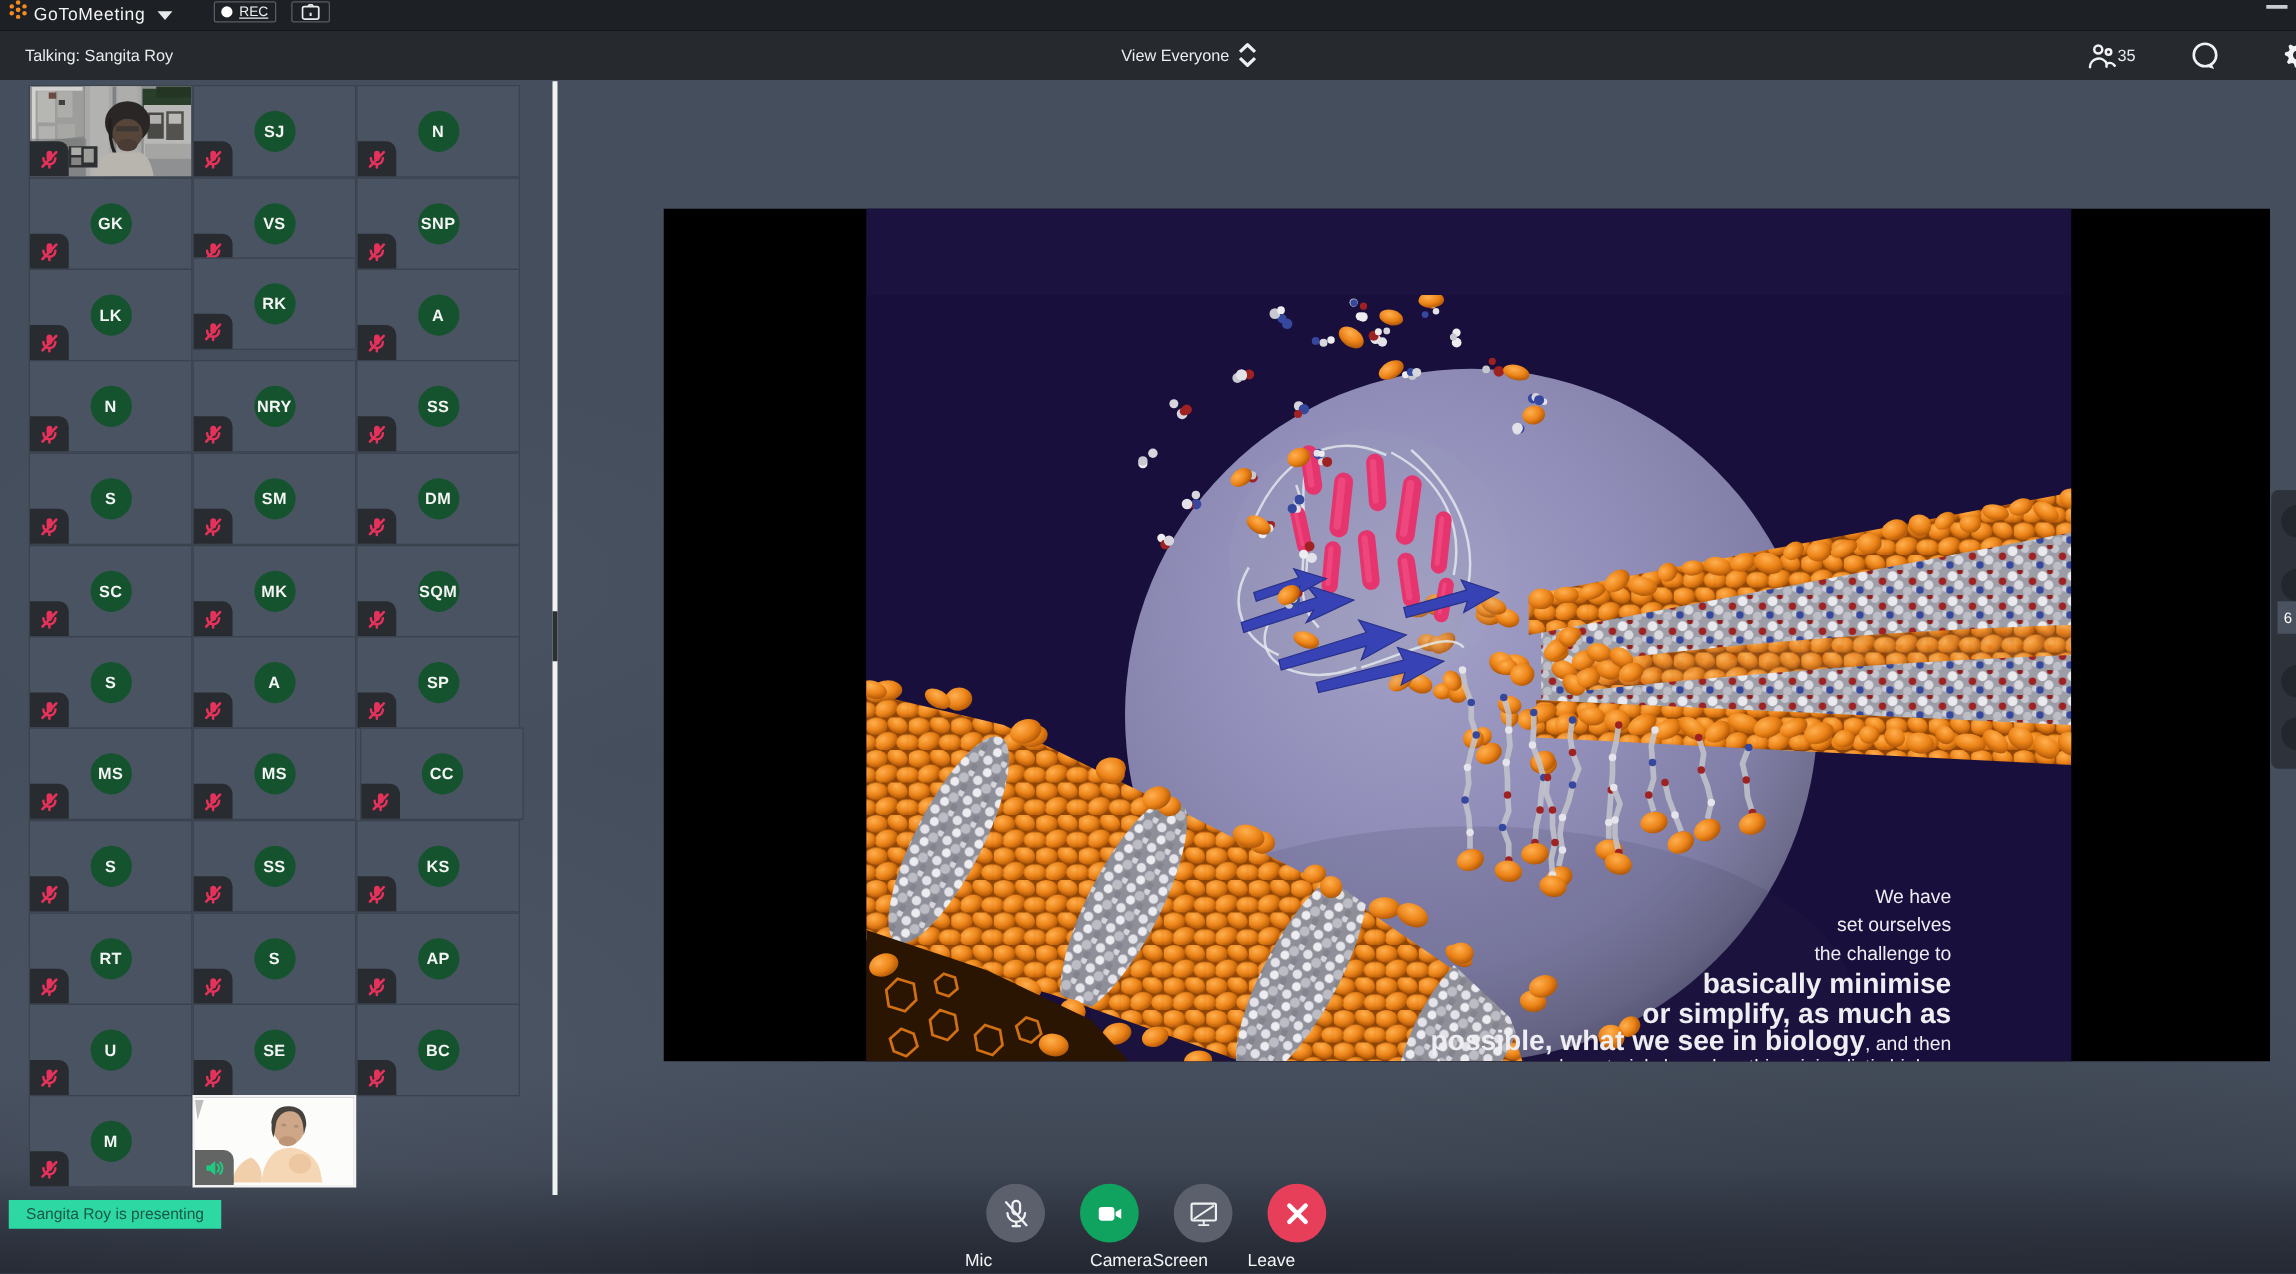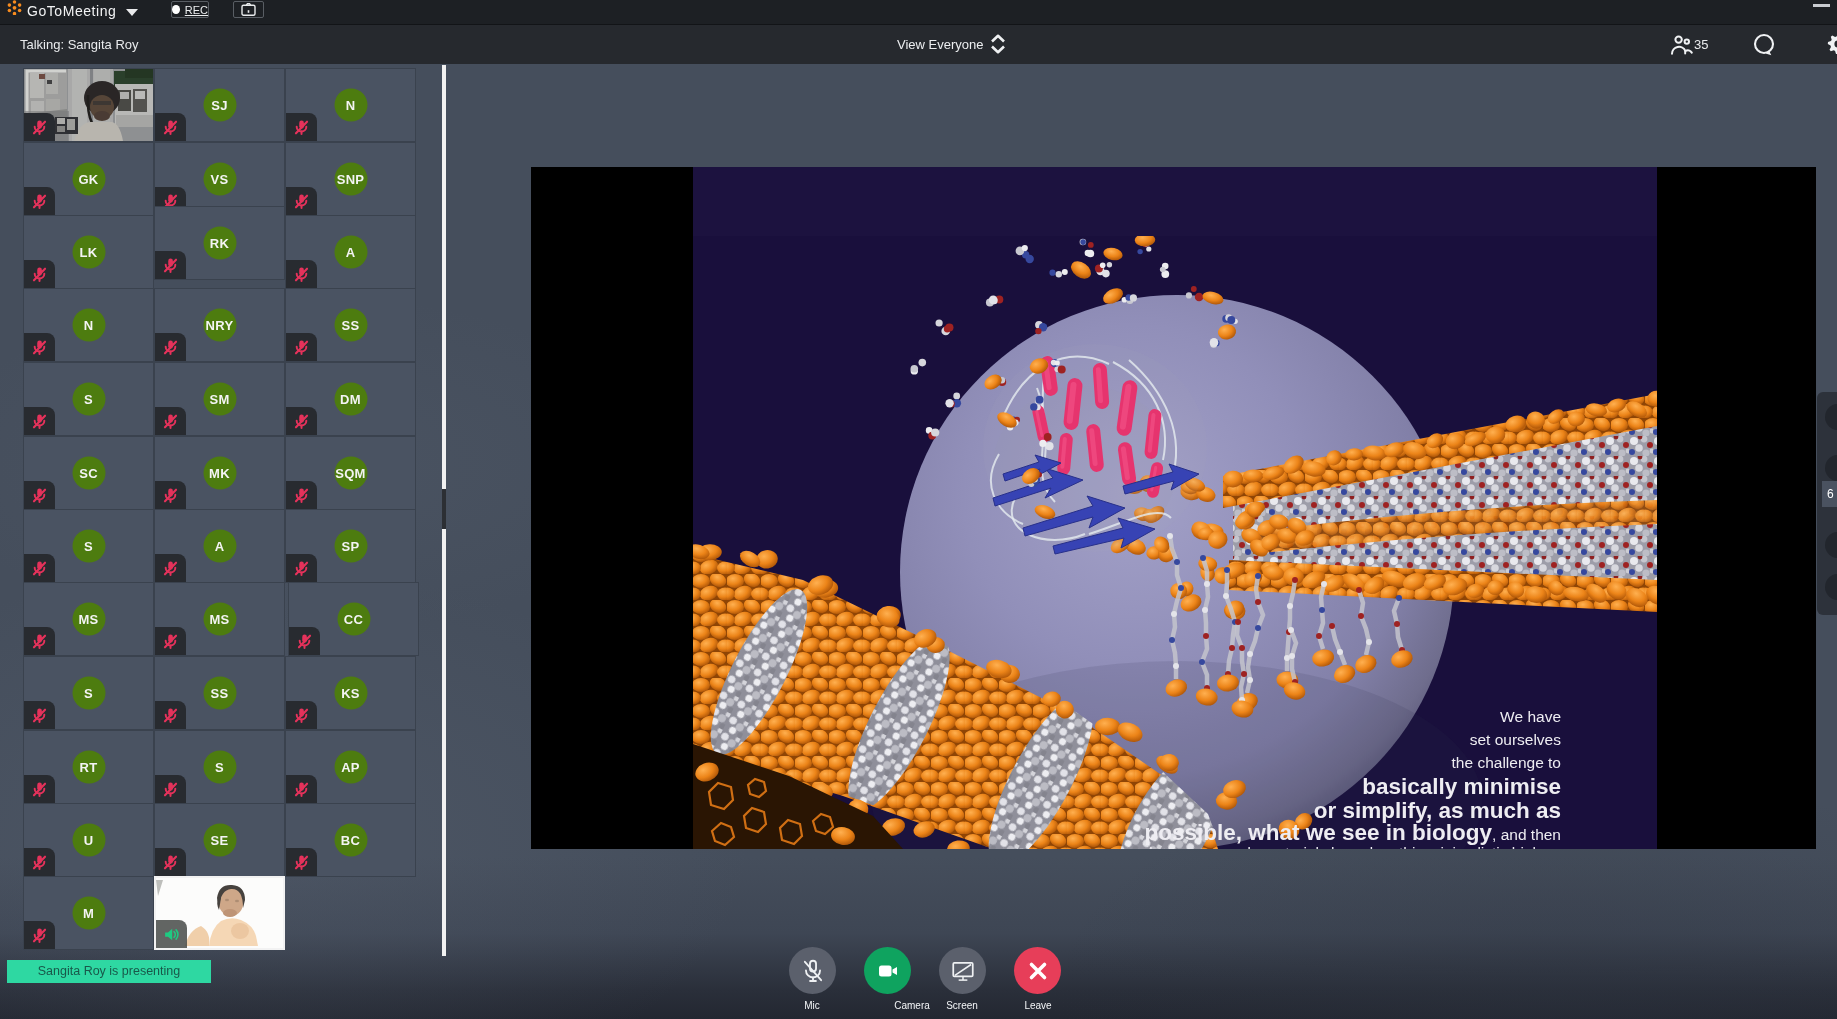--- a/index.html
+++ b/index.html
@@ -4,59 +4,59 @@
 <style>
 html,body{margin:0;padding:0;}
 body{width:1837px;height:1019px;overflow:hidden;position:relative;background:#434c5a;font-family:"Liberation Sans",sans-serif;}
 .abs{position:absolute;}
 
 #topbar{left:0;top:0;width:1837px;height:25px;background:#1d2024;border-bottom:1px solid #121417;box-sizing:border-box;}
 #logo-text{left:27px;top:3px;font-size:14px;color:#f2f3f4;letter-spacing:.55px;}
 #logo-text b{font-weight:400;}
 #caret{left:126px;top:9px;width:0;height:0;border-left:6px solid transparent;border-right:6px solid transparent;border-top:7px solid #e9eaec;}
 .tbtn{top:1px;height:17px;border:1px solid #595e64;border-radius:2px;box-sizing:border-box;display:flex;align-items:center;justify-content:center;}
-#recbtn{left:171px;width:38px;color:#eceeef;font-size:11px;text-decoration:underline;}
+#recbtn{left:171px;width:50px;color:#eceeef;font-size:11px;text-decoration:underline;}
 #recbtn .dot{width:9px;height:9px;border-radius:50%;background:#fff;margin-right:5px;}
 #cambtn{left:233px;width:31px;}
 #minim{left:1813px;top:4px;width:17px;height:3px;background:#c9ccd1;}
 
 #menubar{left:0;top:25px;width:1837px;height:39px;background:#26292e;}
 #talking{left:20px;top:25px;height:39px;line-height:39px;color:#e9ebed;font-size:13px;}
 #viewev{left:897px;top:25px;height:39px;line-height:39px;color:#eceeF0;font-size:13px;}
 #sorticon{left:988px;top:9px;}
 #pcount{left:1694px;top:25px;height:39px;line-height:39px;color:#e9ebed;font-size:13px;}
 
 #stage{left:0;top:64px;width:1837px;height:955px;background:linear-gradient(180deg,#454e5c 0%,#454e5c 83%,#3e4654 91%,#2a2f3a 97%,#232731 100%);}
 
 .tile{position:absolute;width:131px;height:74px;background:#4a5362;border:1px solid #3a424e;box-sizing:border-box;}
-.tile .init{position:absolute;left:50%;top:50%;transform:translate(-50%,-50%);width:33px;height:33px;border-radius:50%;background:#4d7c0f;color:#f4f4f4;font-size:13px;font-weight:bold;display:flex;align-items:center;justify-content:center;letter-spacing:.3px;}
+.tile .init{position:absolute;left:50%;top:50%;transform:translate(-50%,-50%);width:33px;height:33px;border-radius:50%;background:#14532d;color:#f4f4f4;font-size:13px;font-weight:bold;display:flex;align-items:center;justify-content:center;letter-spacing:.3px;}
 .tile .micbox{position:absolute;left:0;bottom:0;width:31px;height:28px;background:#282b30;border-top-right-radius:8px;display:flex;align-items:center;justify-content:center;}
 
 .cam1{position:absolute;inset:0;overflow:hidden;background:linear-gradient(105deg,#8f9192 0%,#a5a7a6 30%,#b8b9b7 45%,#9b9c9a 60%,#8d8f90 100%);}
 .cam2{position:absolute;inset:0;overflow:hidden;background:#fbfbfb;}
 .tile.w2{border:2px solid #f2f2f2;}
 .tile.w2 .micbox{background:rgba(70,74,72,.85);}
 
 #sctrack{left:442px;top:1px;width:4px;height:891px;background:#f1f1f1;}
 #scthumb{left:442px;top:425px;width:4px;height:40px;background:#2c2f34;}
 
 #blackrect{left:531px;top:103px;width:1285px;height:682px;background:#000;}
 #slide{left:693px;top:103px;width:964px;height:682px;background:#1c123f;}
 #slidetitle{left:0;top:0;width:964px;height:69px;background:linear-gradient(180deg,#79a8dc 0%,#4379c4 28%,#3668b8 55%,#2c5aab 100%);box-shadow:inset 0 0 0 2px #1a3f7e;display:flex;align-items:center;justify-content:center;}
 #slidetitle .t{color:#fff;font-size:23.5px;font-weight:bold;text-decoration:underline;text-underline-offset:4px;white-space:nowrap;transform:scaleY(1.3);letter-spacing:-0.2px;}
 #slidetitle .t i{font-size:21px;font-style:italic;}
 
 #rtool{left:1817px;top:328px;width:20px;height:223px;background:#2d323b;border-radius:6px 0 0 6px;}
 .rtc{position:absolute;left:8px;width:26px;height:26px;border-radius:50%;background:#22262d;}
 #rnum{left:1822px;top:417px;width:15px;height:26px;background:#4a5260;color:#fff;font-size:12px;line-height:26px;padding-left:5px;}
 
-#badge{left:7px;top:896px;width:204px;height:23px;background:#2ed8a2;color:#19584a;font-size:12.5px;line-height:23px;text-align:center;}
+#badge{left:7px;top:896px;width:170px;height:23px;background:#2ed8a2;color:#19584a;font-size:12.5px;line-height:23px;text-align:center;}
 
 .ctl{position:absolute;width:47px;height:47px;border-radius:50%;display:flex;align-items:center;justify-content:center;}
-.clabel{position:absolute;color:#f3f5f7;font-size:10px;text-align:center;width:80px;}
+.clabel{position:absolute;color:#f3f5f7;font-size:14px;text-align:left;width:80px;}
 </style>
 </head>
 <body>
 <svg width="0" height="0" style="position:absolute">
 <defs>
 <g id="micoff" fill="none" stroke="#e5325b" stroke-width="2.8" stroke-linecap="round">
   <rect x="8.8" y="2.2" width="6.6" height="11.5" rx="3.3" fill="#e5325b" stroke="none"></rect>
   <path d="M5.2 10.8a6.8 6.8 0 0 0 13.6 0"></path>
   <path d="M12 17.6v3.6"></path>
   <path d="M4.2 20.2 L19.8 3.8" stroke-width="3"></path>

